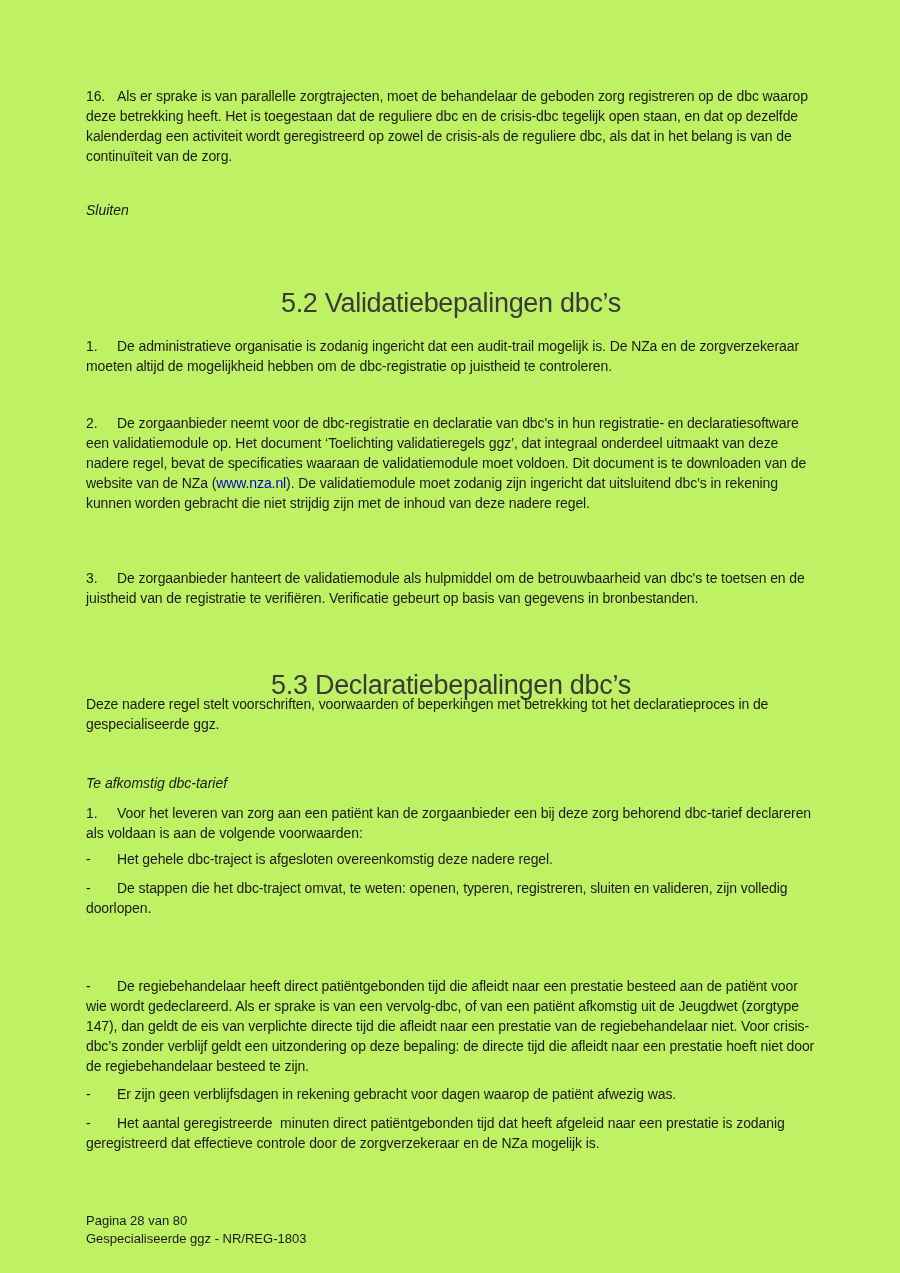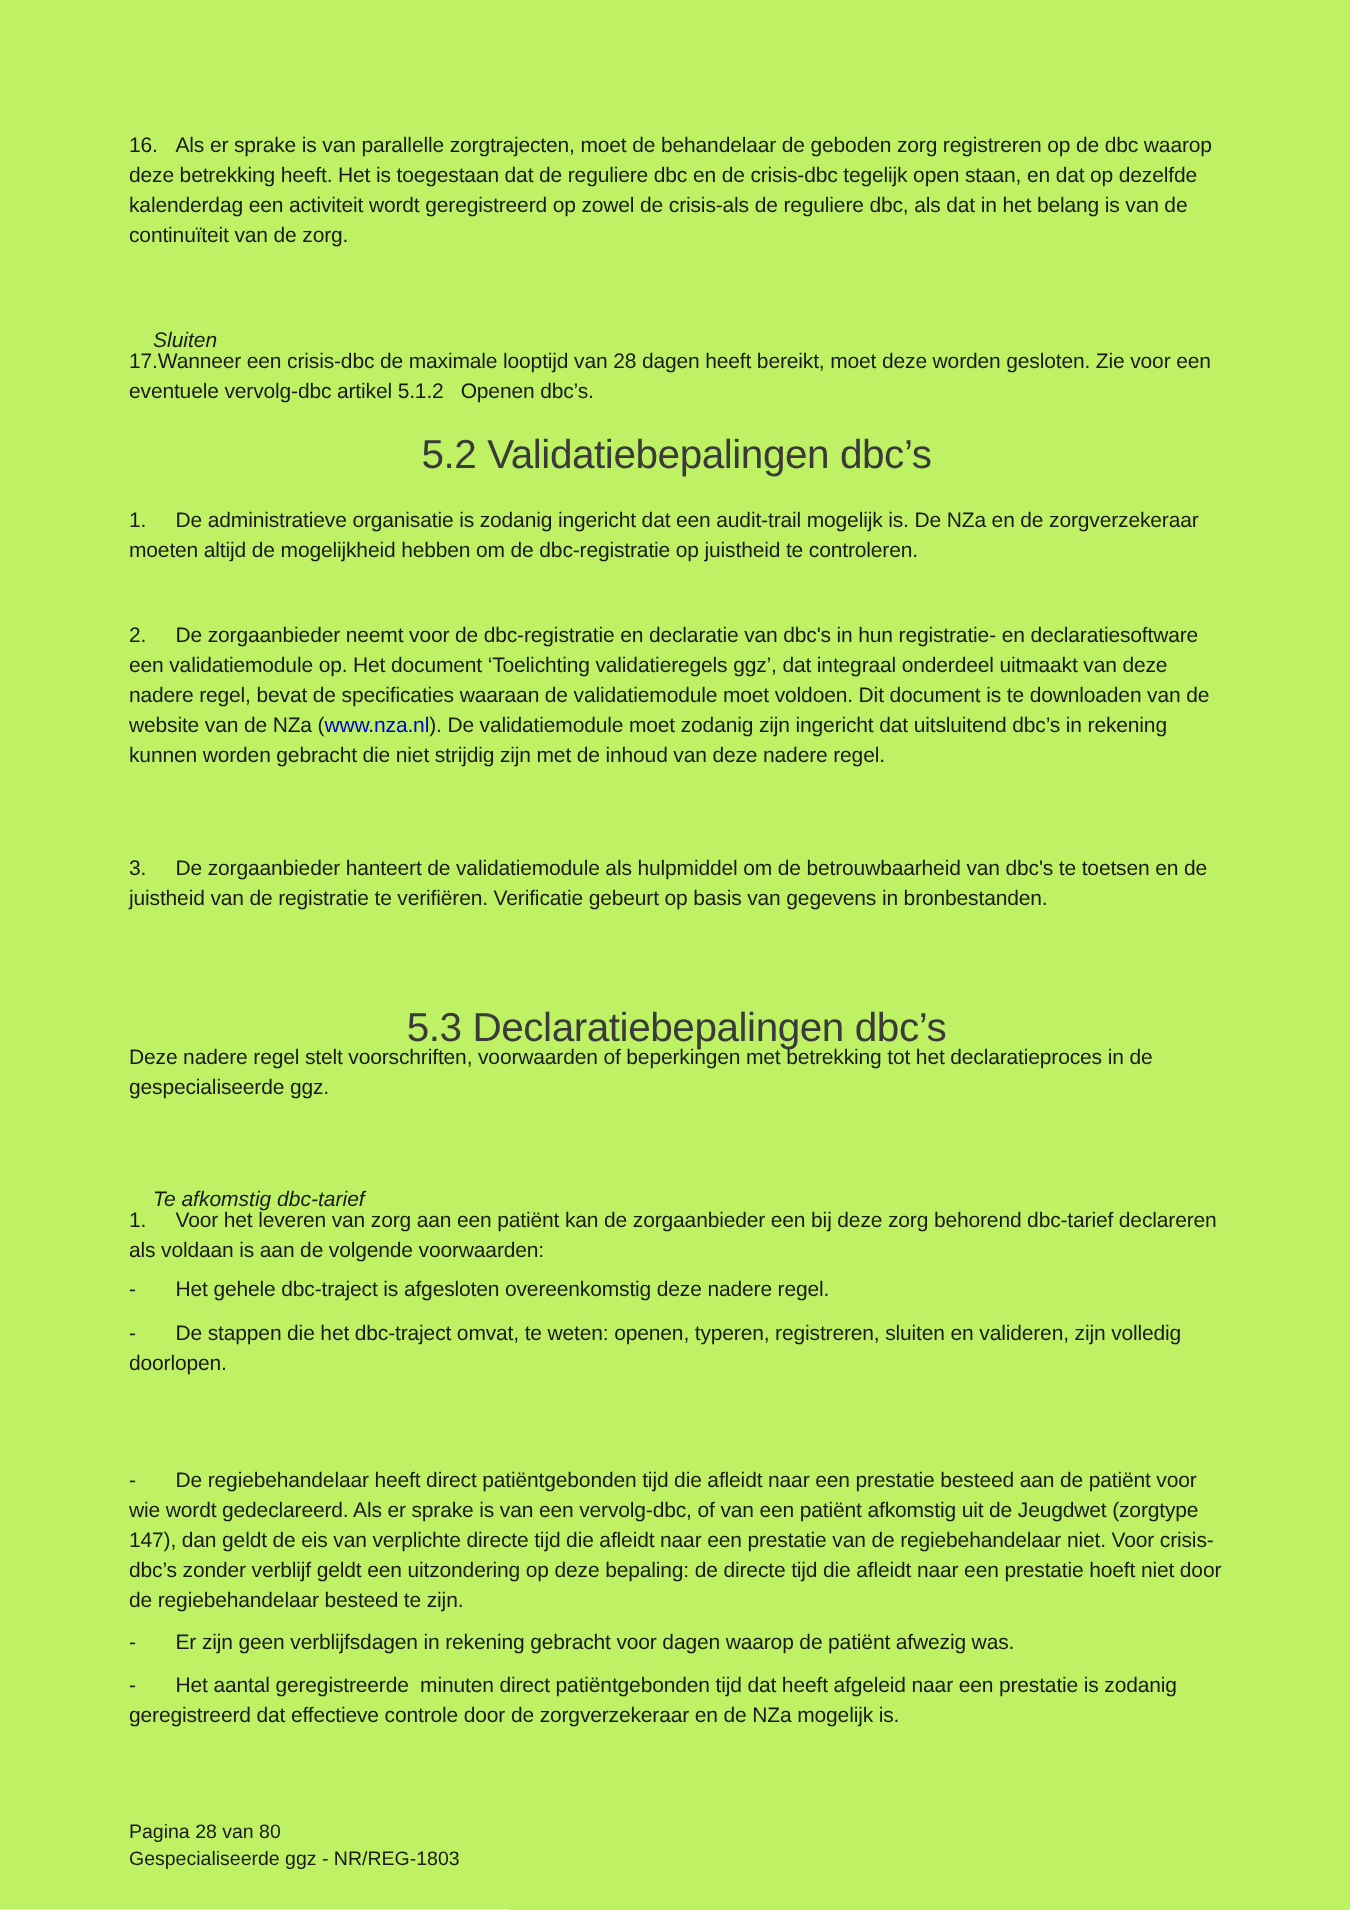--- a/index.html
+++ b/index.html
@@ -22,39 +22,38 @@
   .heading2{
     position:absolute;left:86px;width:730px;
     font-size:27px;font-weight:400;line-height:34px;
     color:#3a3a3a;letter-spacing:-0.3px;margin:0;
     white-space:pre-wrap;
     text-align:center;
   }
   .subhead-italic{
     position:absolute;left:86px;width:730px;
     font-size:14px;line-height:20px;font-style:italic;
-    margin:16px;white-space:pre-wrap;
+    margin:0;white-space:pre-wrap;
   }
   .doc-link{cursor:pointer;text-decoration:none;}
   .footer{
     position:absolute;left:86px;width:730px;top:1212px;
     display:flex;justify-content:space-between;
     font-size:13px;line-height:18px;flex-direction:column;
   }
 </style>
 </head>
 <body>
 
 <div class="page">
 
   <p class="block" style="top:86px"><span class="marker">16.</span><span>Als er sprake is van parallelle zorgtrajecten, moet de behandelaar de geboden zorg registreren op de dbc waarop deze betrekking heeft. Het is toegestaan dat de reguliere dbc en de crisis-dbc tegelijk open staan, en dat op dezelfde kalenderdag een activiteit wordt geregistreerd op zowel de crisis-als de reguliere dbc, als dat in het belang is van de continuïteit van de zorg.</span></p>
 
   <p class="subhead-italic" style="top:200px">Sluiten</p>
 
-  <p class="block" style="top:230px">17.Wanneer een crisis-dbc de maximale looptijd van 28 dagen heeft bereikt, moet deze worden gesloten. Zie voor een eventuele vervolg-dbc artikel 5.1.2   Openen dbc’s.</p>
 
   <h2 class="heading2" style="top:286px">5.2 Validatiebepalingen dbc’s</h2>
 
   <p class="block" style="top:336px"><span class="marker">1.</span><span>De administratieve organisatie is zodanig ingericht dat een audit-trail mogelijk is. De NZa en de zorgverzekeraar moeten altijd de mogelijkheid hebben om de dbc-registratie op juistheid te controleren.</span></p>
 
   <p class="block" style="top:413px"><span class="marker">2.</span><span>De zorgaanbieder neemt voor de dbc-registratie en declaratie van dbc's in hun registratie- en declaratiesoftware een validatiemodule op. Het document ‘Toelichting validatieregels ggz’, dat integraal onderdeel uitmaakt van deze nadere regel, bevat de specificaties waaraan de validatiemodule moet voldoen. Dit document is te downloaden van de website van de NZa (</span><a class="doc-link" style="color: rgb(0, 0, 204);">www.nza.nl</a><span>). De validatiemodule moet zodanig zijn ingericht dat uitsluitend dbc’s in rekening kunnen worden gebracht die niet strijdig zijn met de inhoud van deze nadere regel.</span></p>
 
   <p class="block" style="top:568px"><span class="marker">3.</span><span>De zorgaanbieder hanteert de validatiemodule als hulpmiddel om de betrouwbaarheid van dbc's te toetsen en de juistheid van de registratie te verifiëren. Verificatie gebeurt op basis van gegevens in bronbestanden.</span></p>
 
   <h2 class="heading2" style="top:668px">5.3 Declaratiebepalingen dbc’s</h2>

